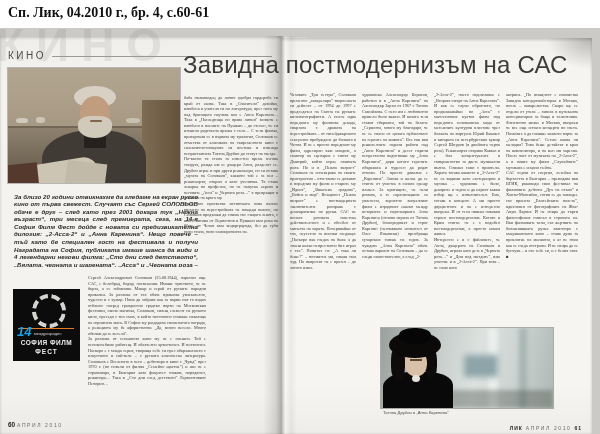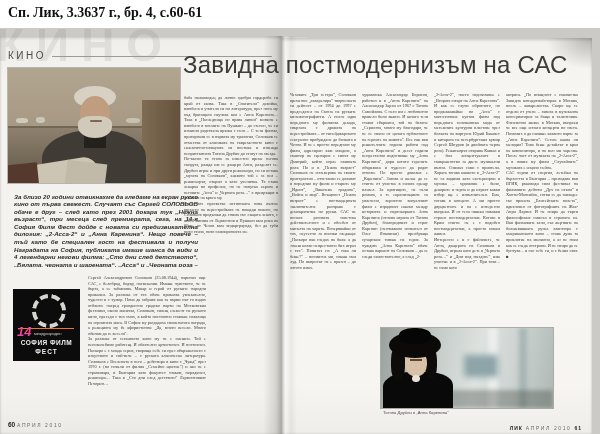--- a/index.html
+++ b/index.html
@@ -29,21 +29,21 @@
   .bodycol{overflow:hidden;font:4.3px/1.3 "Liberation Serif",serif;color:#3e3c3a;text-align:justify;white-space:pre-line;}
   .col-bio{left:88px;top:239px;width:118px;height:152px;}
   .col-l1{left:184px;top:59px;width:94px;height:324px;}
   .footer-left{left:8px;top:386px;font:bold 6.5px/1 "Liberation Sans",sans-serif;color:#222;}
   .footer-issue{font:5px/1 "Liberation Sans",sans-serif;font-weight:normal;letter-spacing:1.6px;color:#6a6a66;}
 
   
   .sff-logo{left:13px;top:253px;width:67px;height:72px;background:#0c0c0c;overflow:hidden;}
   .sff-reel{position:absolute;left:19px;top:5px;width:26px;height:26px;border:4px dashed #d6d4d0;border-radius:50%;transform:rotate(12deg);}
   .sff-line{position:absolute;left:5px;top:39px;width:56px;height:1px;background:#e87a1f;}
-  .sff-num{position:absolute;left:4px;top:36px;font:italic bold 13px/1 "Liberation Sans",sans-serif;color:#ec4899;}
+  .sff-num{position:absolute;left:4px;top:36px;font:italic bold 13px/1 "Liberation Sans",sans-serif;color:#0ea5e9;}
   .sff-small{position:absolute;left:21px;top:43px;font:4px/1 "Liberation Sans",sans-serif;color:#d9d7d3;}
   .sff-t1{position:absolute;left:0;top:51px;width:67px;text-align:center;font:bold 6.5px/1 "Liberation Sans",sans-serif;color:#efeeec;letter-spacing:.5px;}
   .sff-t2{position:absolute;left:0;top:60px;width:67px;text-align:center;font:bold 6.5px/1 "Liberation Sans",sans-serif;color:#efeeec;letter-spacing:1px;}
 
   
   .headline{left:183px;top:52px;width:412px;font:24px/1.05 "Liberation Sans",sans-serif;
             color:#3d3d3c;letter-spacing:.2px;z-index:8;white-space:nowrap;}
 
   
   .col-r1{left:9px;top:54px;width:66px;height:330px;}
@@ -92,21 +92,21 @@
   .p2 .collar{position:absolute;left:31px;top:47px;width:8px;height:7px;background:#e8e3d8;border-radius:50%;}
 
   .rule-thin{background:#9a9a96;}
 </style>
 </head>
 <body>
 
 <div class="canvas">
 
   <div class="abs scan-header">
-    <div class="abs scan-title">Сп. Лик, 3.3637 г., бр. 4, с.60-61</div>
+    <div class="abs scan-title">Сп. Лик, 04.2010 г., бр. 4, с.60-61</div>
   </div>
 
   <div class="abs scan-bg"></div>
 
   <div class="abs page page-left">
     <div class="abs watermark">КИНО</div>
     <div class="abs kicker">КИНО</div>
     <div class="abs kicker-rule rule-thin"></div>
 
     <div class="abs photo1 p1">

